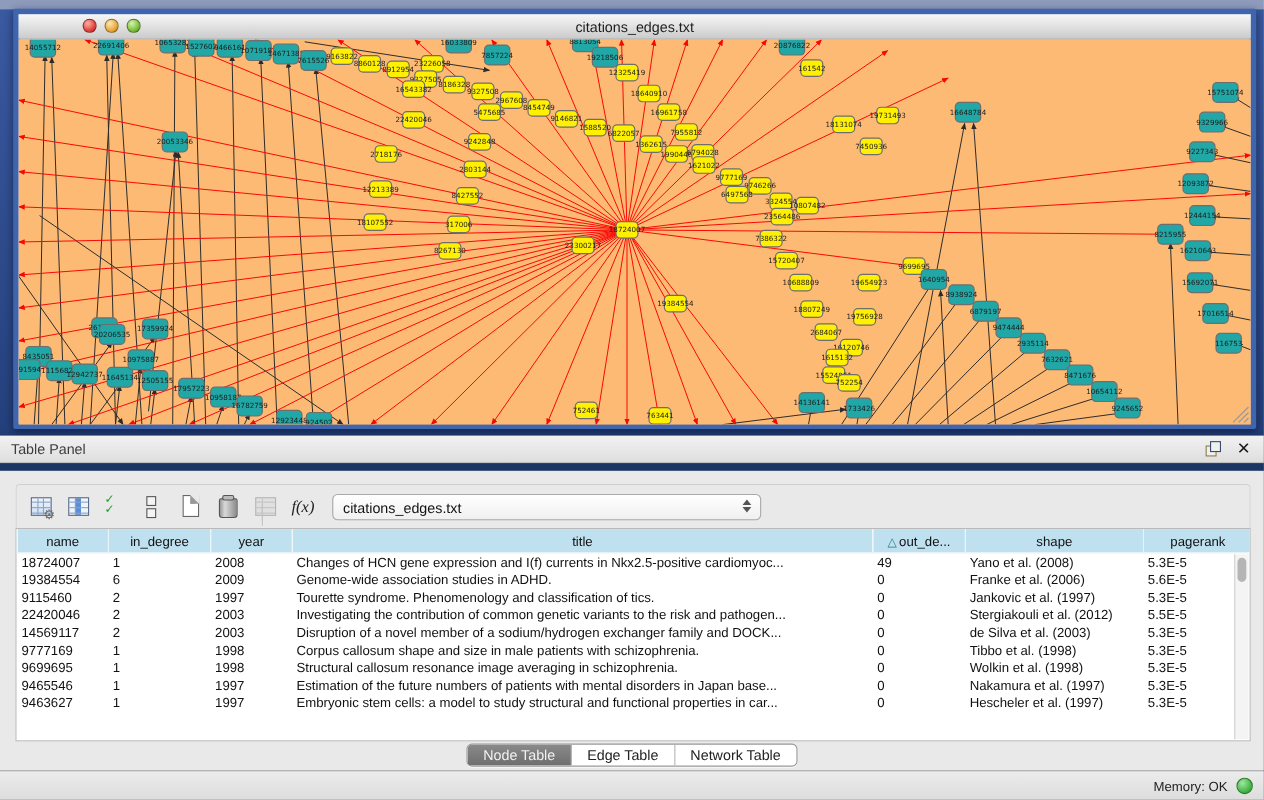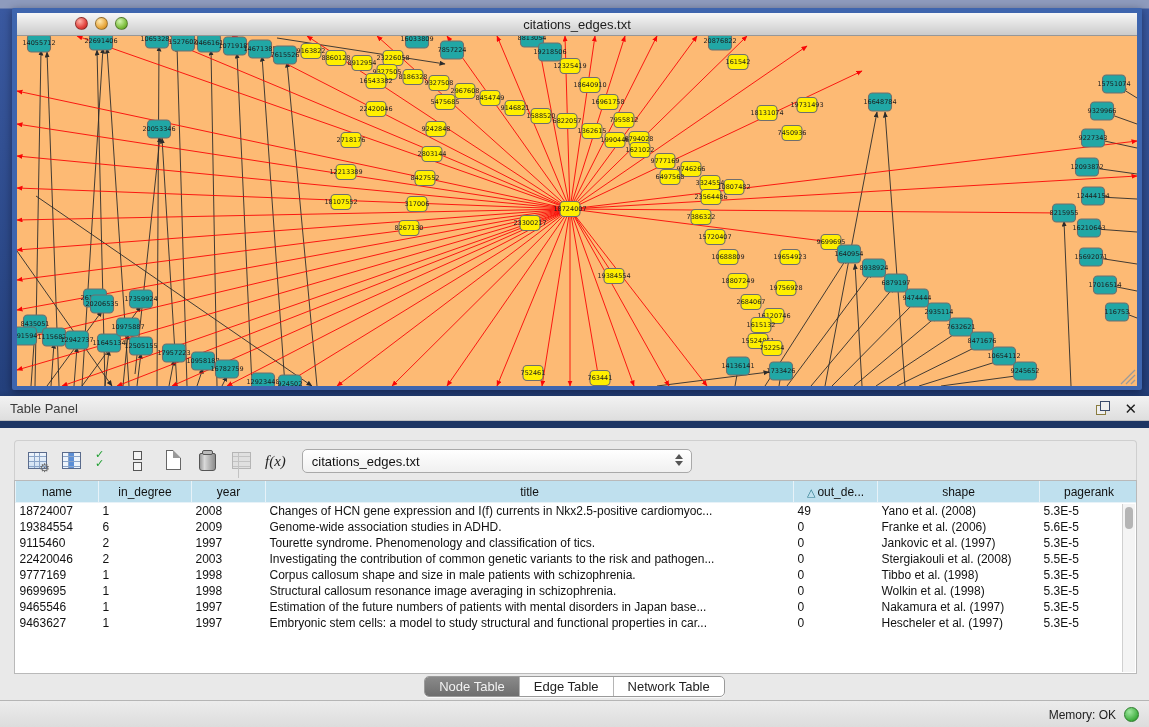--- a/index.html
+++ b/index.html
@@ -732,22 +732,31 @@
             <td style="width: 77px;">0</td>
             <td style="width: 155px;">Jankovic et al. (1997)</td>
             <td style="width: 92px;">5.3E-5</td>
           </tr>
           <tr>
             <td style="width: 76px;">22420046</td>
             <td style="width: 86px;">2</td>
             <td style="width: 67px;">2003</td>
             <td style="width: 521px;">Investigating the contribution of common genetic variants to the risk and pathogen...</td>
             <td style="width: 77px;">0</td>
-            <td style="width: 155px;">Stergiakouli et al. (2008)</td>
+            <td style="width: 155px;">Stergiakouli et al. (2012)</td>
             <td style="width: 92px;">5.5E-5</td>
+          </tr>
+          <tr>
+            <td style="width: 76px;">14569117</td>
+            <td style="width: 86px;">2</td>
+            <td style="width: 67px;">2003</td>
+            <td style="width: 521px;">Disruption of a novel member of a sodium/hydrogen exchanger family and DOCK...</td>
+            <td style="width: 77px;">0</td>
+            <td style="width: 155px;">de Silva et al. (2003)</td>
+            <td style="width: 92px;">5.3E-5</td>
           </tr>
           <tr>
             <td style="width: 76px;">9777169</td>
             <td style="width: 86px;">1</td>
             <td style="width: 67px;">1998</td>
             <td style="width: 521px;">Corpus callosum shape and size in male patients with schizophrenia.</td>
             <td style="width: 77px;">0</td>
             <td style="width: 155px;">Tibbo et al. (1998)</td>
             <td style="width: 92px;">5.3E-5</td>
           </tr>

